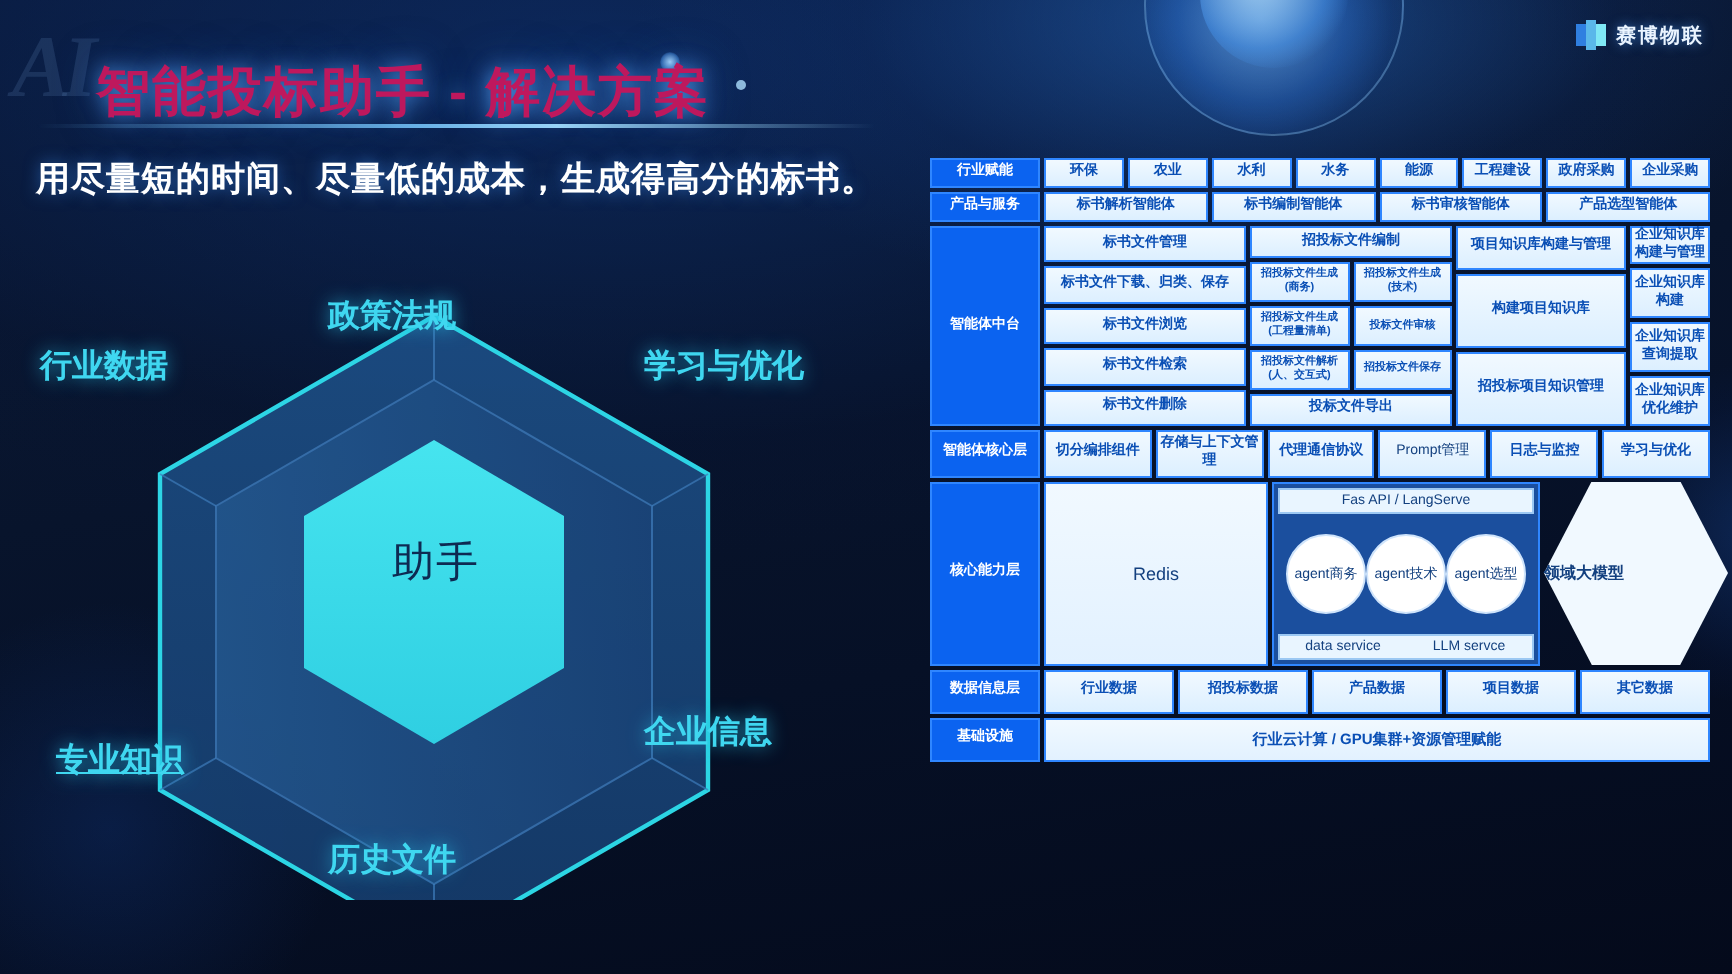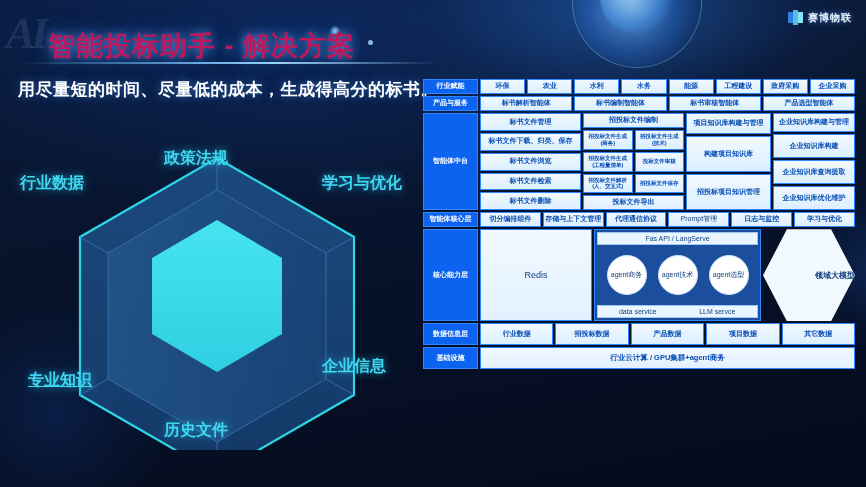--- a/index.html
+++ b/index.html
@@ -100,21 +100,21 @@
     white-space: nowrap;
   }
   .hex-core-text {
     position: absolute; width: 100%; text-align: center;
     font-size: 21px; line-height: 1.35; color: #0e2a52; font-weight: 500;
     letter-spacing: 1px;
   }
 
   
   .arch { position: absolute; left: 423px; top: 79px; width: 432px; }
-  .arch-row { display: flex; align-items: stretch; margin-bottom: 2px; }
+  .arch-row { display: flex; align-items: stretch; margin-bottom: 2px; margin-left: 42px; }
   .arch-side {
     width: 55px; flex: 0 0 55px;
     background: #0b63f0;
     color: #ffffff; font-size: 7px; font-weight: bold;
     display: flex; align-items: center; justify-content: center;
     text-align: center; padding: 2px;
     border: 1px solid #2f86ff;
     line-height: 1.25;
   }
   .arch-body { flex: 1; display: flex; gap: 2px; padding-left: 2px; }
@@ -162,21 +162,21 @@
   .cap-strip.split > span { flex: 1; }
   .circles { flex: 1; display: flex; align-items: center; justify-content: space-around; padding: 2px 4px; }
   .circ {
     width: 40px; height: 40px; border-radius: 50%;
     background: #ffffff; color: #13407f; font-size: 7px;
     display: flex; align-items: center; justify-content: center;
     border: 1px solid #cfe4fb;
   }
   .cap-hex {
     flex: 0 0 92px; position: relative;
-    display: flex; align-items: center; justify-content: flex-end;
+    display: flex; align-items: center; justify-content: flex-start;
   }
   .cap-hex .hexshape {
     position: absolute; inset: 0;
     background: #f1f9ff;
     clip-path: polygon(26% 0%, 74% 0%, 100% 50%, 74% 100%, 26% 100%, 0% 50%);
   }
   .cap-hex span { position: relative; color: #13407f; font-size: 8px; font-weight: bold; }
 
   .infra-cell {
     flex: 1; background: linear-gradient(180deg,#f1f9ff 0%, #e2f1ff 100%);
@@ -235,20 +235,21 @@
     <line x1="342" y1="117" x2="314" y2="133" stroke="#3e7cbb" stroke-width="1" opacity="0.7"></line>
     <line x1="342" y1="275" x2="314" y2="259" stroke="#3e7cbb" stroke-width="1" opacity="0.7"></line>
     <line x1="205" y1="354" x2="205" y2="322" stroke="#3e7cbb" stroke-width="1" opacity="0.7"></line>
     <line x1="68" y1="275" x2="96" y2="259" stroke="#3e7cbb" stroke-width="1" opacity="0.7"></line>
     <line x1="68" y1="117" x2="96" y2="133" stroke="#3e7cbb" stroke-width="1" opacity="0.7"></line>
 
     <polygon points="205,100 270,138 270,214 205,252 140,214 140,138" fill="url(#coreG)"></polygon>
   </svg>
 
   <div class="hex-core-text" style="top:148px;">
+    <div>助手</div>
   </div>
 
   <div class="hex-label" style="left:152px; top:4px;margin-top:24px;">政策法规</div>
   <div class="hex-label" style="left:310px; top:53px;">学习与优化</div>
   <div class="hex-label" style="left:310px; top:236px;">企业信息</div>
   <div class="hex-label" style="left:152px; top:300px;">历史文件</div>
   <div class="hex-label" style="left:16px;  top:250px;text-decoration:underline;">专业知识</div>
   <div class="hex-label" style="left:8px;   top:53px;">行业数据</div>
 </div>
 
@@ -365,17 +366,17 @@
       <div class="cell" style="min-height:22px">招投标数据</div>
       <div class="cell" style="min-height:22px">产品数据</div>
       <div class="cell" style="min-height:22px">项目数据</div>
       <div class="cell" style="min-height:22px">其它数据</div>
     </div>
   </div>
 
   <div class="arch-row">
     <div class="arch-side">基础设施</div>
     <div class="arch-body">
-      <div class="infra-cell">行业云计算 / GPU集群+agent商务</div>
+      <div class="infra-cell">行业云计算 / GPU集群+资源管理赋能</div>
     </div>
   </div>
 
 </div>
 
 </body></html>

